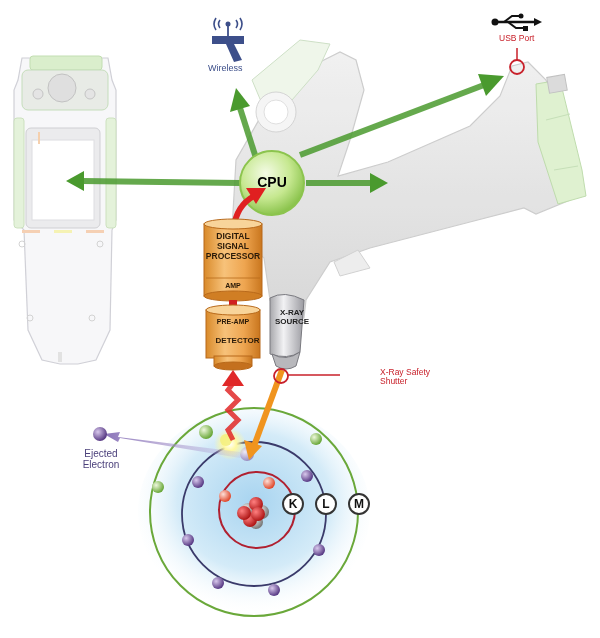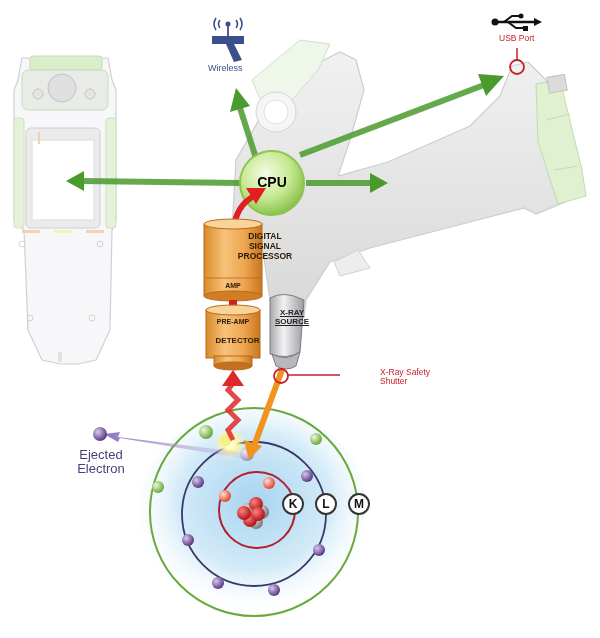--- a/index.html
+++ b/index.html
@@ -2,21 +2,21 @@
 <html><head>
 <meta charset="utf-8">
 <style>
   html, body { margin: 0; padding: 0; background: #ffffff; }
   body { width: 600px; height: 638px; overflow: hidden; position: relative; font-family: "Liberation Sans", sans-serif; }
   #stage { position: absolute; left: 0; top: 0; width: 600px; height: 638px; }
   .lbl { position: absolute; font-family: "Liberation Sans", sans-serif; font-weight: normal; line-height: 1.1; }
   .lbl-blue { color: #3d4f8a; font-size: 9px; }
   .lbl-red { color: #c8202a; font-size: 8.5px; }
   .lbl-green { color: #6e9a3a; font-size: 9px; text-align: center; }
-  .lbl-purple { color: #4a3f7a; font-size: 13px; text-align: center; }
+  .lbl-purple { color: #4a3f7a; font-size: 10px; text-align: center; }
   .cyl-text { position: absolute; font-family: "Liberation Sans", sans-serif; font-weight: bold; color: #2a1a08; text-align: center; line-height: 1.15; }
   .orbit-lbl { position:absolute; width:18px; height:18px; border-radius:50%; background:#fff; border:2px solid #333; font-family:"Liberation Sans", sans-serif; font-weight:bold; font-size:12px; color:#111; text-align:center; line-height:18px; }
 </style>
 </head>
 <body>
 
 <div id="stage">
 <svg width="600" height="638" viewBox="0 0 600 638" xmlns="http://www.w3.org/2000/svg">
   <defs>
     <radialGradient id="cpuGrad" cx="40%" cy="35%" r="65%">
@@ -228,31 +228,31 @@
     <path d="M2 28 L34 28 L34 36 L24 36 L32 52 L24 54 L16 36 L2 36 Z" fill="#3d4f8a"></path>
   </g>
 </svg>
 
 
 <div class="lbl lbl-blue" style="left:208px; top:64px;">Wireless</div>
 <div class="lbl lbl-red" style="left:499px; top:34px;">USB Port</div>
 
 <div style="position:absolute; left:252px; top:174px; width:40px; text-align:center; font-family:'Liberation Sans',sans-serif; font-weight:bold; font-size:14px; color:#000000;">CPU</div>
 
-<div class="cyl-text" style="left:204px; top:232px; width:58px; font-size:8.5px;padding-left:32px;">
+<div class="cyl-text" style="left:204px; top:232px; width:58px; font-size:8.5px;">
   <div>DIGITAL</div>
   <div>SIGNAL</div>
   <div>PROCESSOR</div>
 </div>
 <div class="cyl-text" style="left:204px; top:282px; width:58px; font-size:7px;">AMP</div>
 
 <div class="cyl-text" style="left:206px; top:318px; width:54px; font-size:7px;">PRE-AMP</div>
 <div class="cyl-text" style="left:206px; top:336px; width:63px; font-size:8px;">DETECTOR</div>
 
-<div class="cyl-text" style="left:270px; top:308px; width:44px; font-size:8px; color:#222;text-decoration:underline;">
+<div class="cyl-text" style="left:270px; top:308px; width:44px; font-size:8px; color:#222;">
   <div>X-RAY</div>
   <div>SOURCE</div>
 </div>
 
 <div class="lbl lbl-red" style="left:344px; top:368px;margin-left:36px;">
   <div>X-Ray Safety</div>
   <div>Shutter</div>
 </div>
 
 

